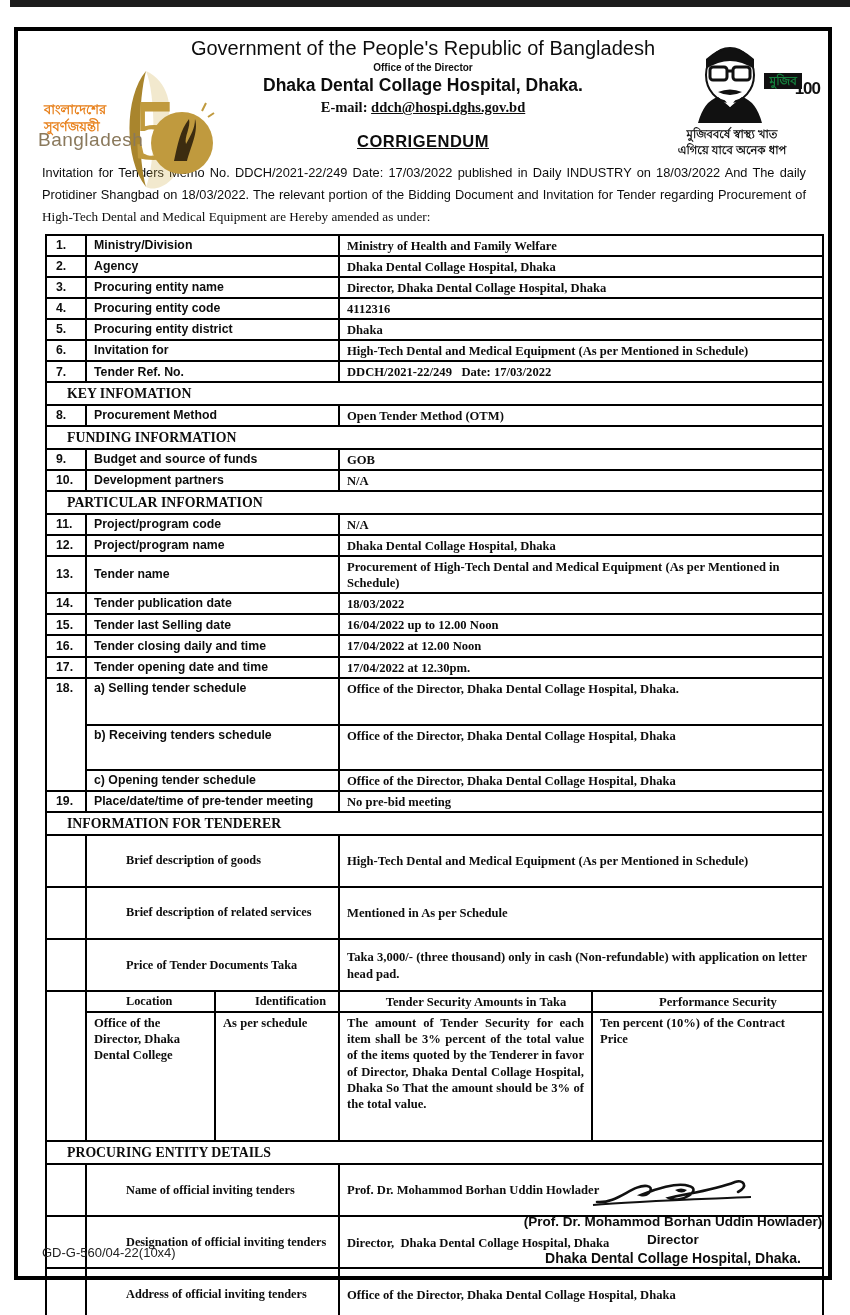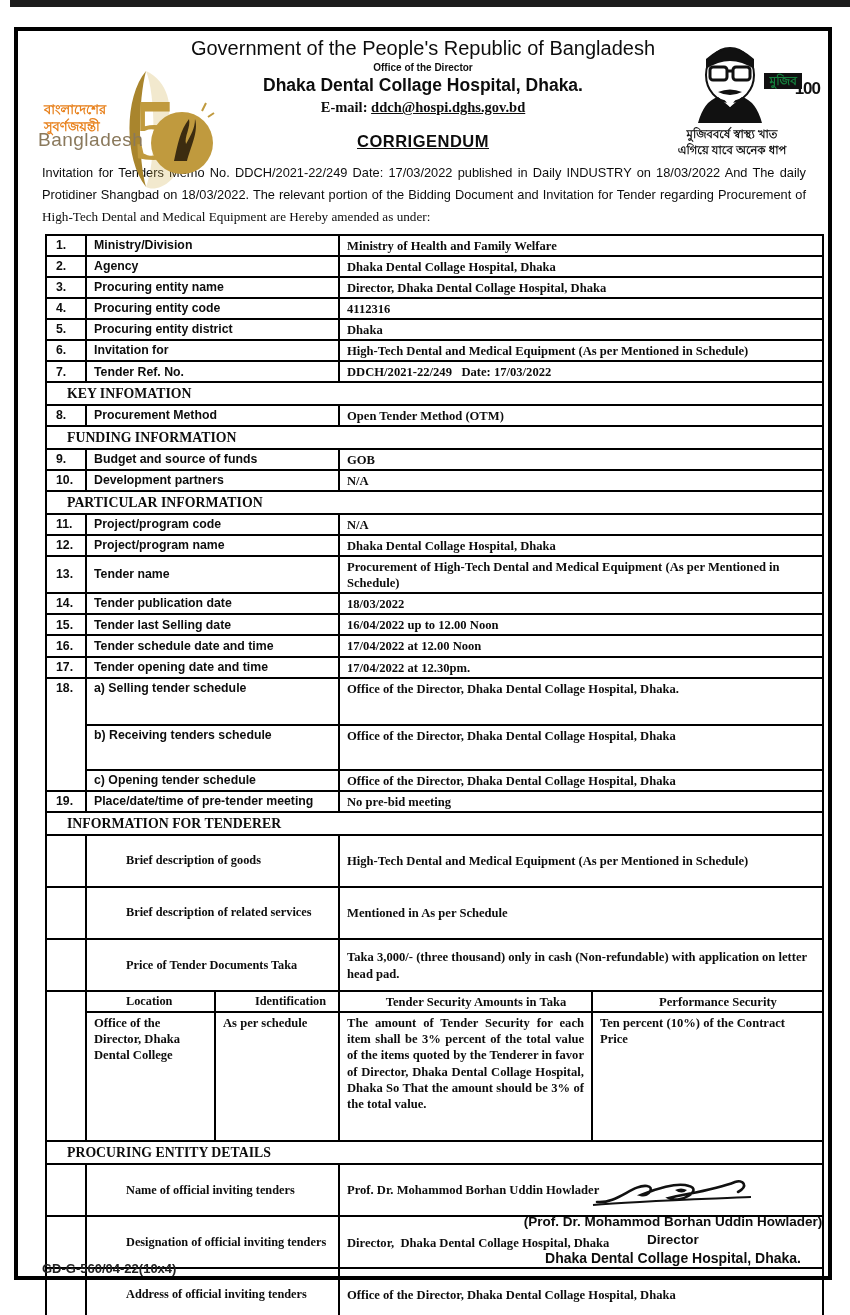--- a/index.html
+++ b/index.html
@@ -58,21 +58,21 @@
   td.c-center{text-align:center;padding-left:28px;}
   tr.r23b td{height:124px;vertical-align:top;}
   td.just{text-align:justify;}
 
   
   .signature{position:absolute;left:470px;bottom:10px;width:370px;text-align:center;}
   .sig-scrawl{display:block;margin:0 auto -2px;}
   .sig-name{font-size:13.5px;font-weight:bold;}
   .sig-title{font-size:13.5px;font-weight:bold;margin-top:3px;}
   .sig-org{font-size:14px;font-weight:bold;margin-top:3px;}
-  .footer-code{position:absolute;left:24px;bottom:0;font-size:13px;color:#222;font-weight:bold;}
+  .footer-code{position:absolute;left:24px;bottom:16px;font-size:13px;color:#222;}
 </style>
 </head>
 <body>
 
 <div class="top-strip"></div>
 
 <div class="page">
 
   <div class="logo-left">
     <svg class="ll-art" width="100" height="138" viewBox="0 0 100 138">
@@ -248,21 +248,21 @@
         </tr>
 
         <tr>
           <td class="num">15.</td>
           <td class="label" colspan="2">Tender last Selling date</td>
           <td class="value" colspan="2">16/04/2022 up to 12.00 Noon</td>
         </tr>
 
         <tr>
           <td class="num">16.</td>
-          <td class="label" colspan="2">Tender schedule date and time</td>
+          <td class="label" colspan="2">Tender closing daily and time</td>
           <td class="value" colspan="2">17/04/2022 at 12.00 Noon</td>
         </tr>
 
         <tr>
           <td class="num">17.</td>
           <td class="label" colspan="2">Tender opening date and time</td>
           <td class="value" colspan="2">17/04/2022 at 12.30pm.</td>
         </tr>
       </tbody>
 

